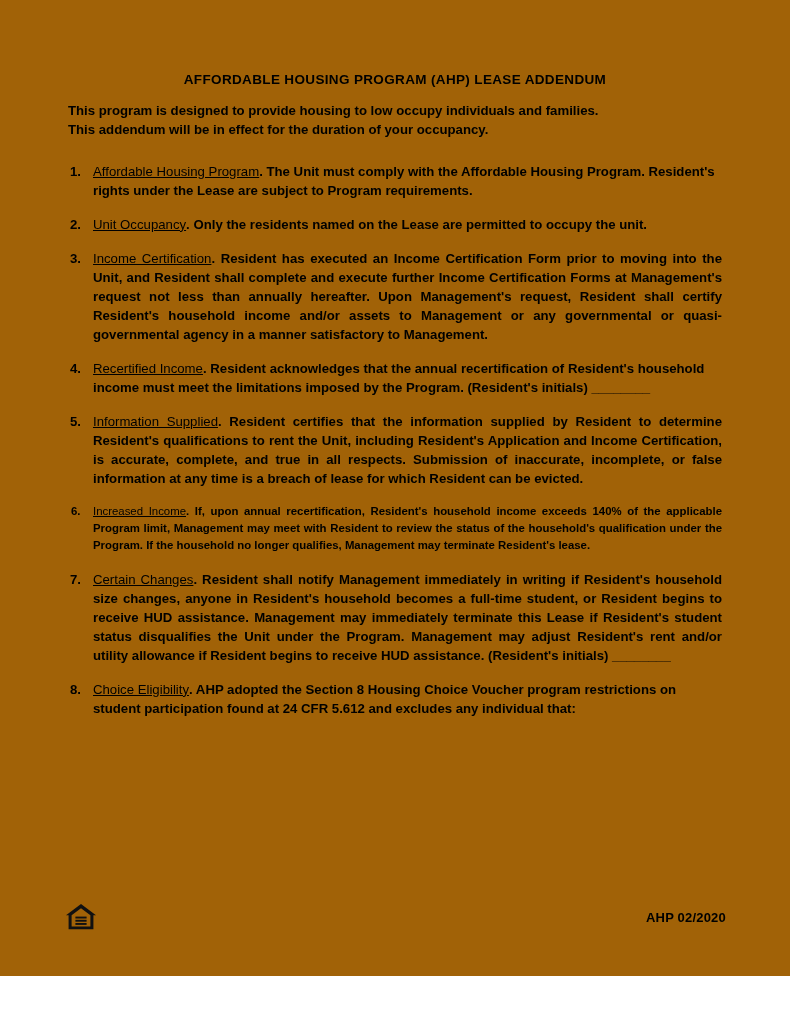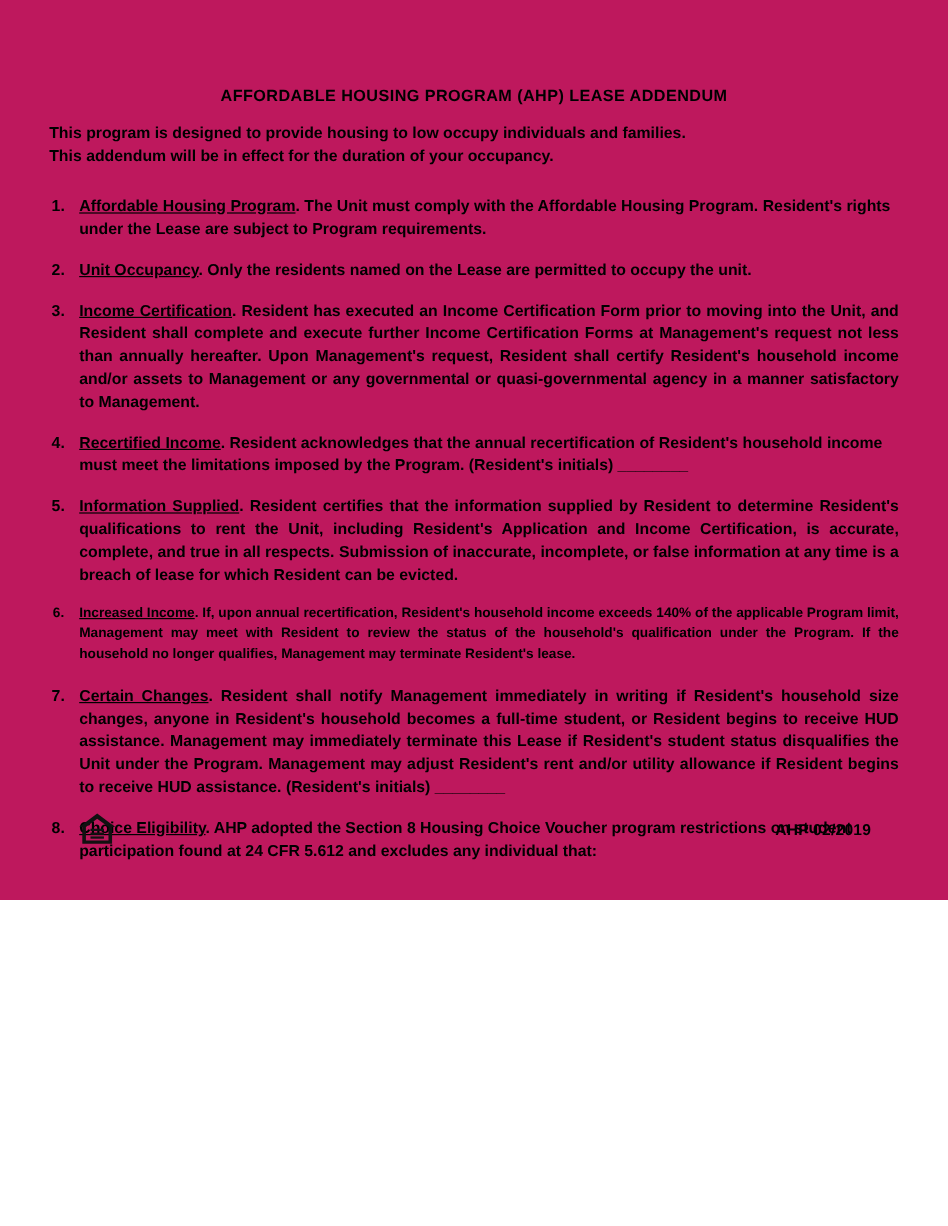--- a/index.html
+++ b/index.html
@@ -11,24 +11,24 @@
     width: 790px;
     height: 1022px;
     font-family: "Liberation Sans", sans-serif;
     color: #000000;
     -webkit-font-smoothing: antialiased;
   }
 
   .page {
     position: relative;
     width: 790px;
-    height: 750px;
-    background: #be185d;
+    height: 976px;
+    background: #a16207;
     box-sizing: border-box;
-    padding: 0 41px;
+    padding: 0 68px;
   }
 
   
   .doc-title {
     text-align: center;
     font-size: 13.5px;
     font-weight: bold;
     letter-spacing: 0.35px;
     padding-top: 72px;
     line-height: 1.2;
@@ -103,21 +103,21 @@
   }
   .prov .body {
     flex: 1 1 auto;
     font-weight: bold;
     font-size: 13.2px;
     line-height: 1.44;
     text-align: justify;
   }
   .prov .term {
     text-decoration: underline;
-    font-weight: bold;
+    font-weight: normal;
   }
   
   .prov.ragged .body { text-align: left; }
 
   
   .prov.small .num,
   .prov.small .body {
     font-size: 11.4px;
     line-height: 1.52;
   }
@@ -195,16 +195,16 @@
   <div class="footer">
     <span>
       <svg class="eho-logo" viewBox="0 0 34 30" aria-hidden="true">
         <path d="M17 2 L32 13.2 L29.4 13.2 L29.4 27.2 L4.6 27.2 L4.6 13.2 L2 13.2 Z
                  M17 6.2 L7.6 13.2 L7.6 24.4 L26.4 24.4 L26.4 13.2 Z" fill="#111111" fill-rule="evenodd"></path>
         <rect x="11.4" y="14.6" width="11.2" height="1.9" fill="#111111"></rect>
         <rect x="11.4" y="17.8" width="11.2" height="1.9" fill="#111111"></rect>
         <rect x="11.4" y="21.0" width="11.2" height="1.9" fill="#111111"></rect>
       </svg>
     </span>
-    <span class="footer-code">AHP 02/2019</span>
+    <span class="footer-code">AHP 02/2020</span>
   </div>
 
 </div>
 
 </body></html>

